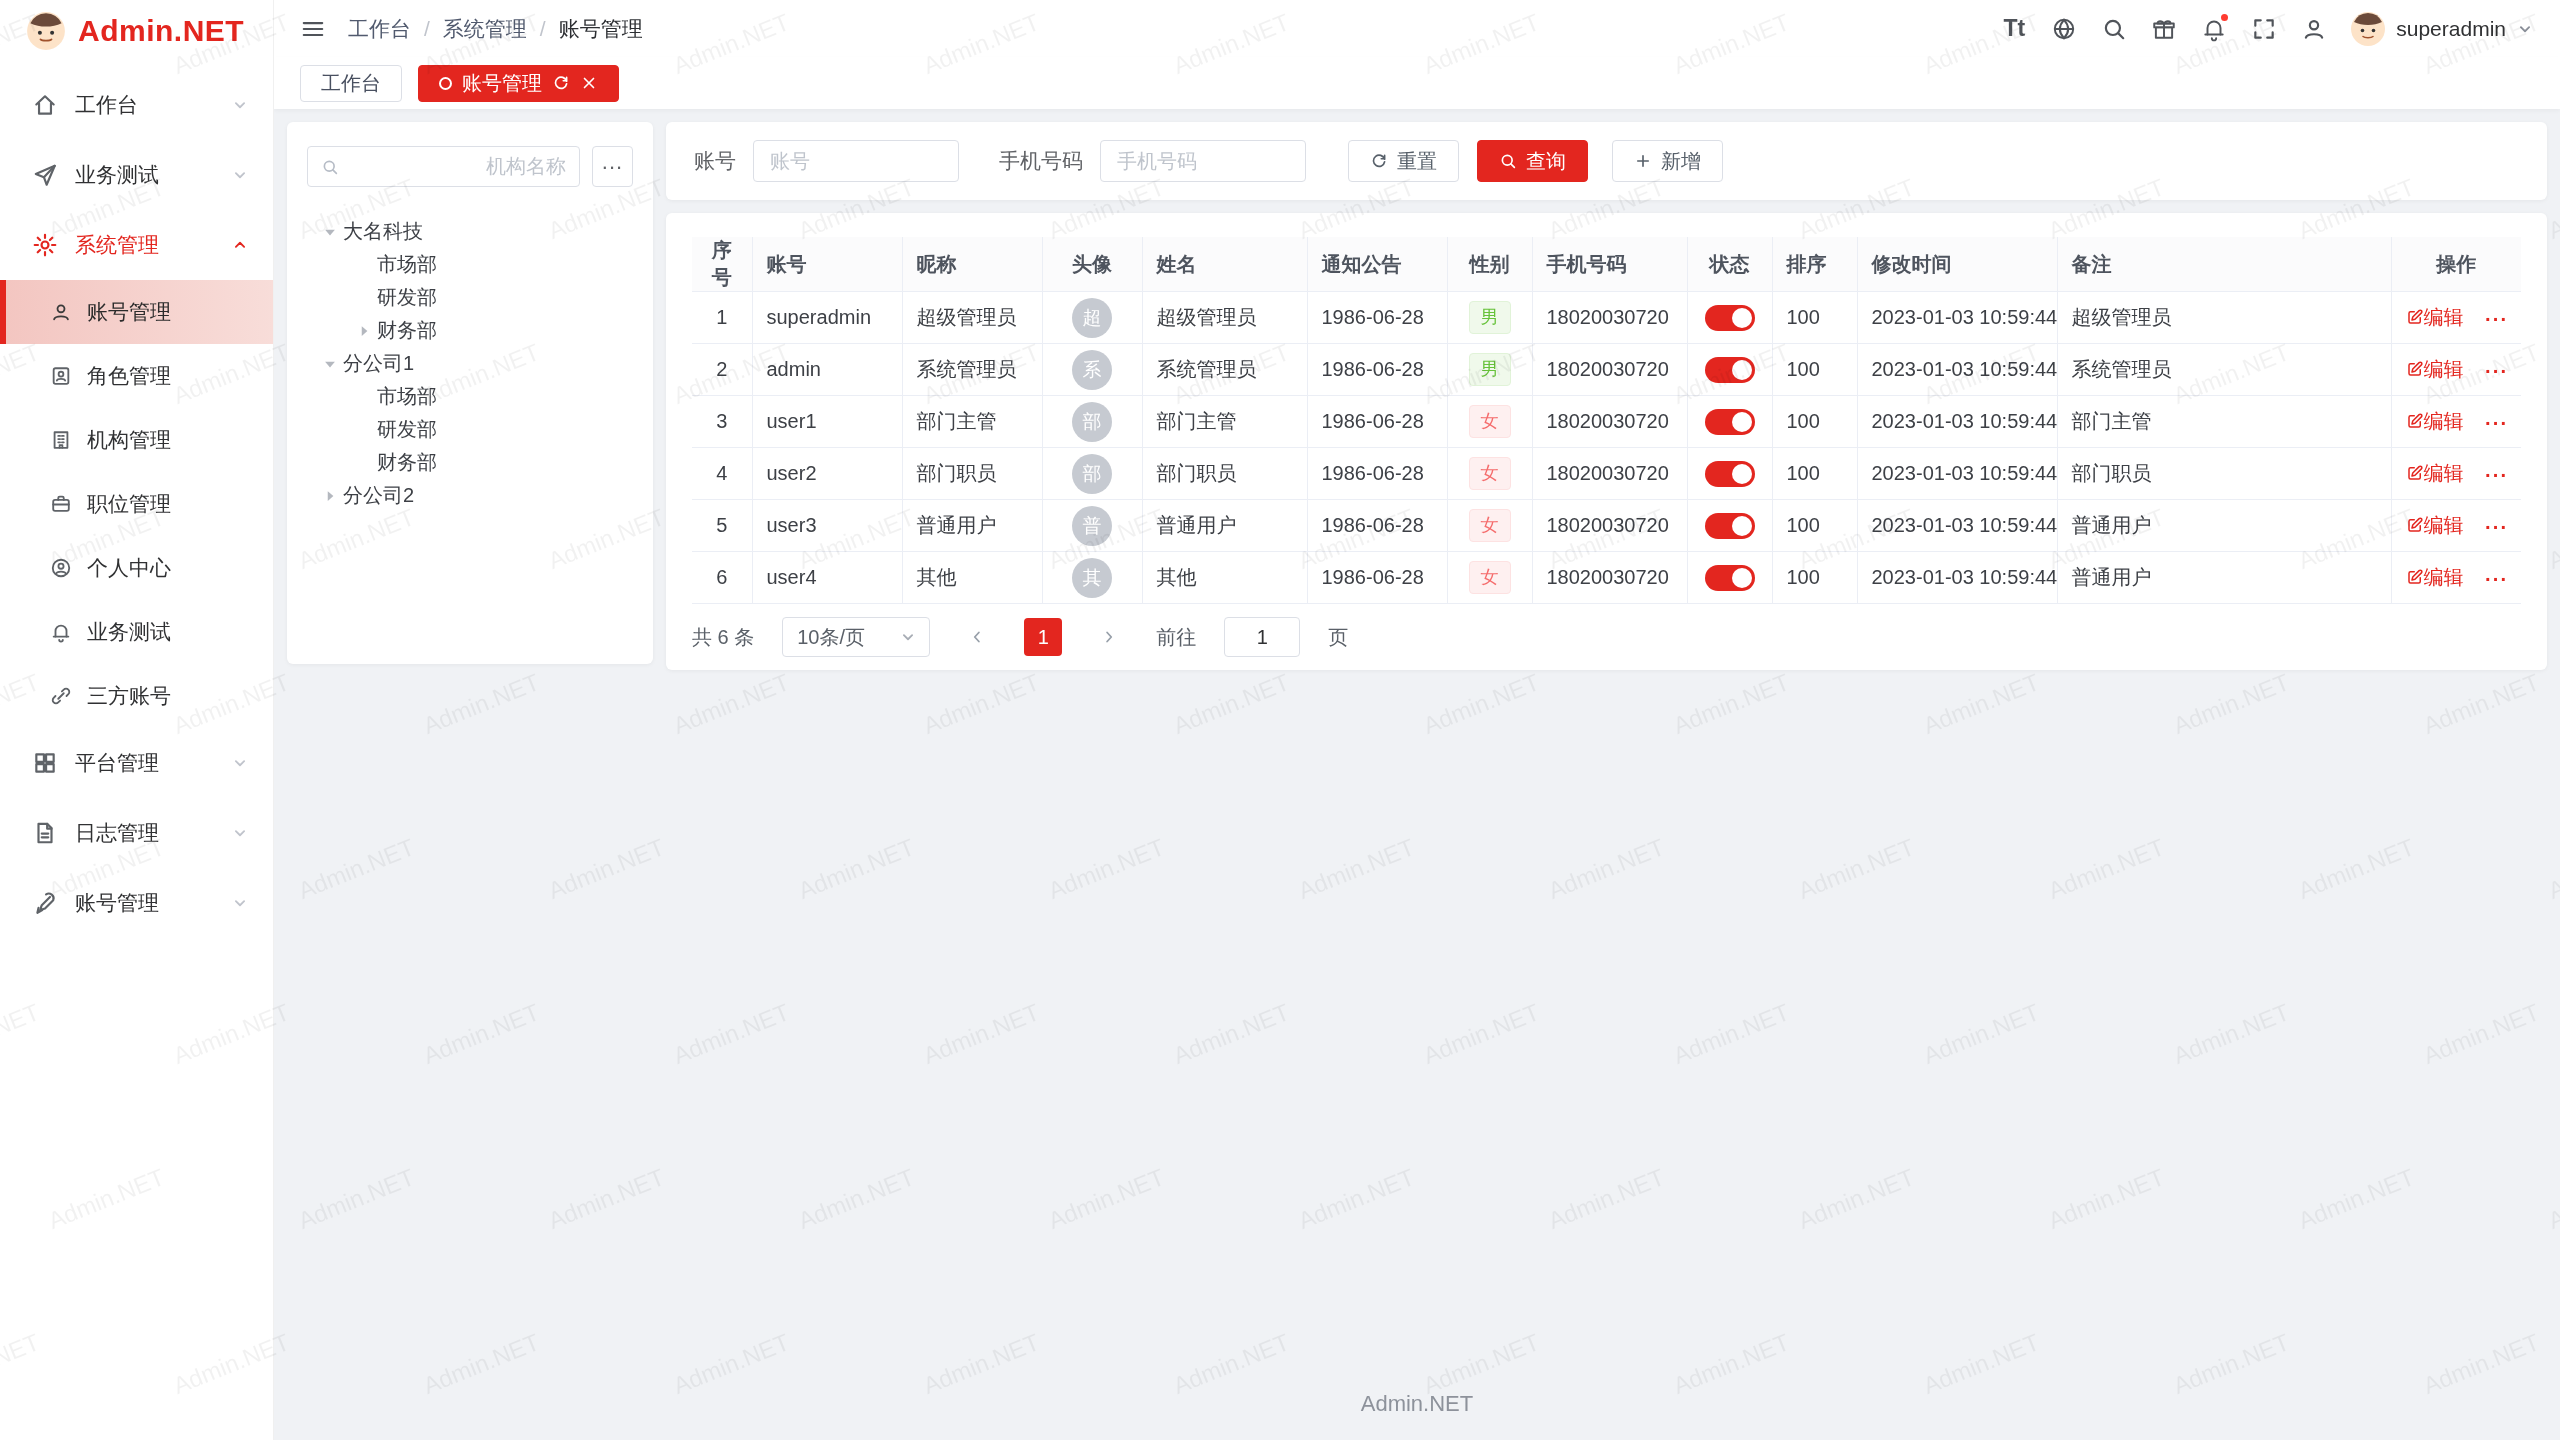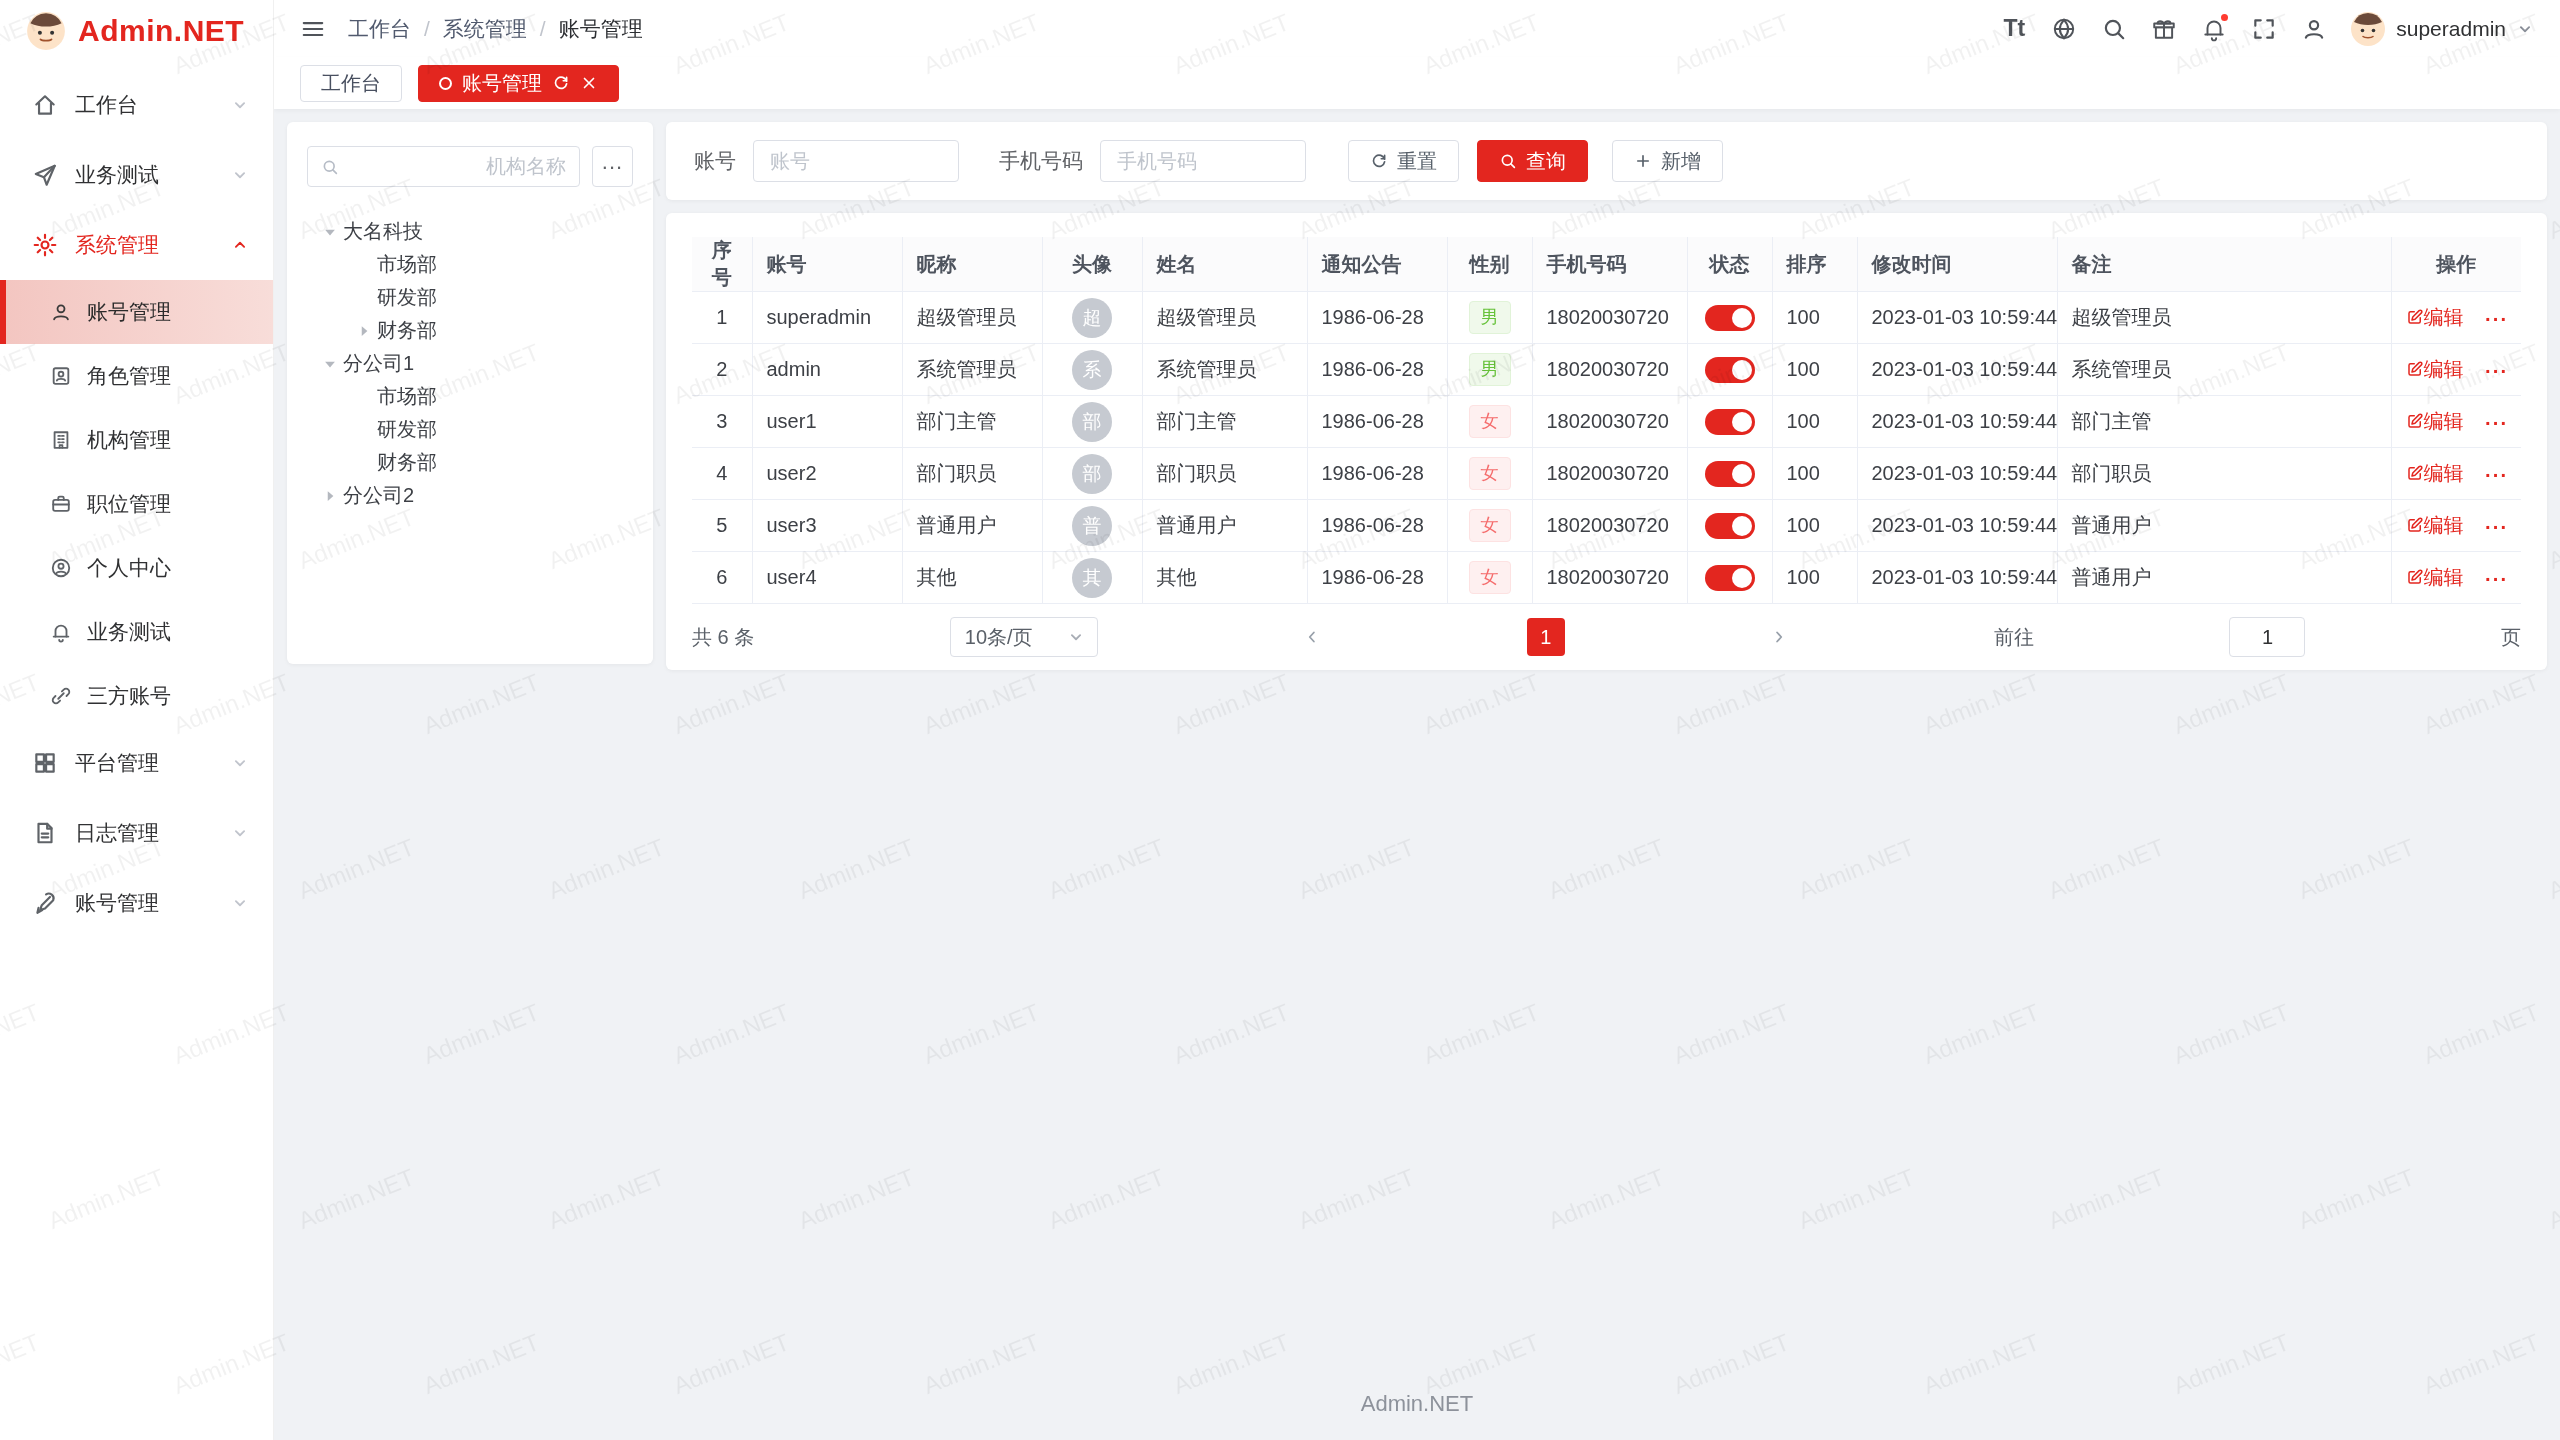--- a/index.html
+++ b/index.html
@@ -106,21 +106,21 @@
   .tag{ display:inline-block; padding:4px 11px; border-radius:4px; font-size:18px; line-height:1.25; }
   .tag-green{ color:#67c23a; background:#f0f9eb; border:1px solid #e1f3d8; }
   .tag-red{ color:#f56c6c; background:#fef0f0; border:1px solid #fde2e2; }
   .switch{ width:50px; height:26px; border-radius:13px; background:var(--primary); position:relative; display:inline-block; vertical-align:middle; cursor:pointer; }
   .switch .knob{ position:absolute; right:3px; top:3px; width:20px; height:20px; border-radius:50%; background:#fff; }
   .op-cell{ color:var(--primary); }
   .op-edit{ display:inline-flex; align-items:center; color:var(--primary); cursor:pointer; }
   .op-more{ margin-left:16px; font-weight:bold; letter-spacing:1px; cursor:pointer; color:var(--primary); }
 
   
-  .pagination{ height:66px; display:flex; align-items:center; justify-content:space-between; gap:28px; color:#5a6068; font-size:20px; }
+  .pagination{ height:66px; display:flex; align-items:center; justify-content:flex-start; gap:28px; color:#5a6068; font-size:20px; }
   .pg-size{ height:40px; min-width:148px; border:1px solid var(--border); border-radius:4px; padding:0 12px 0 14px; display:flex; align-items:center; justify-content:space-between; gap:14px; cursor:pointer; background:#fff; }
   .pg-size .chev{ color:#a8adb5; display:flex; }
   .pg-btn{ width:38px; height:38px; border:none; background:transparent; display:flex; align-items:center; justify-content:center; color:#98a0aa; cursor:pointer; border-radius:4px; }
   .pg-btn.page-active{ background:var(--primary); color:#fff; font-size:20px; font-family:inherit; }
   .pg-goto{ width:76px; height:40px; border:1px solid var(--border); border-radius:4px; text-align:center; font-size:20px; color:#303133; outline:none; font-family:inherit; }
 
   
   .page-footer{ position:absolute; left:0; right:0; bottom:14px; text-align:center; color:#8d929b; pointer-events:none; }
   .page-footer .l1{ font-size:22px; margin-bottom:9px; }
   .page-footer .l2{ font-size:20px; }

